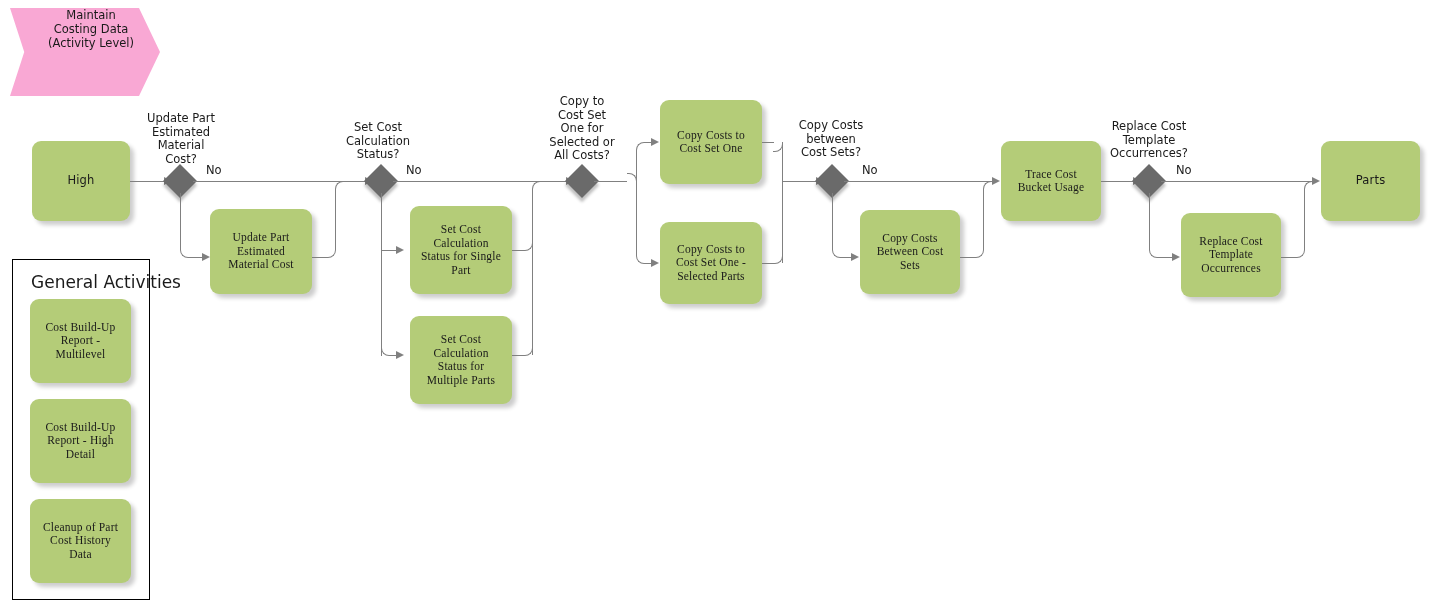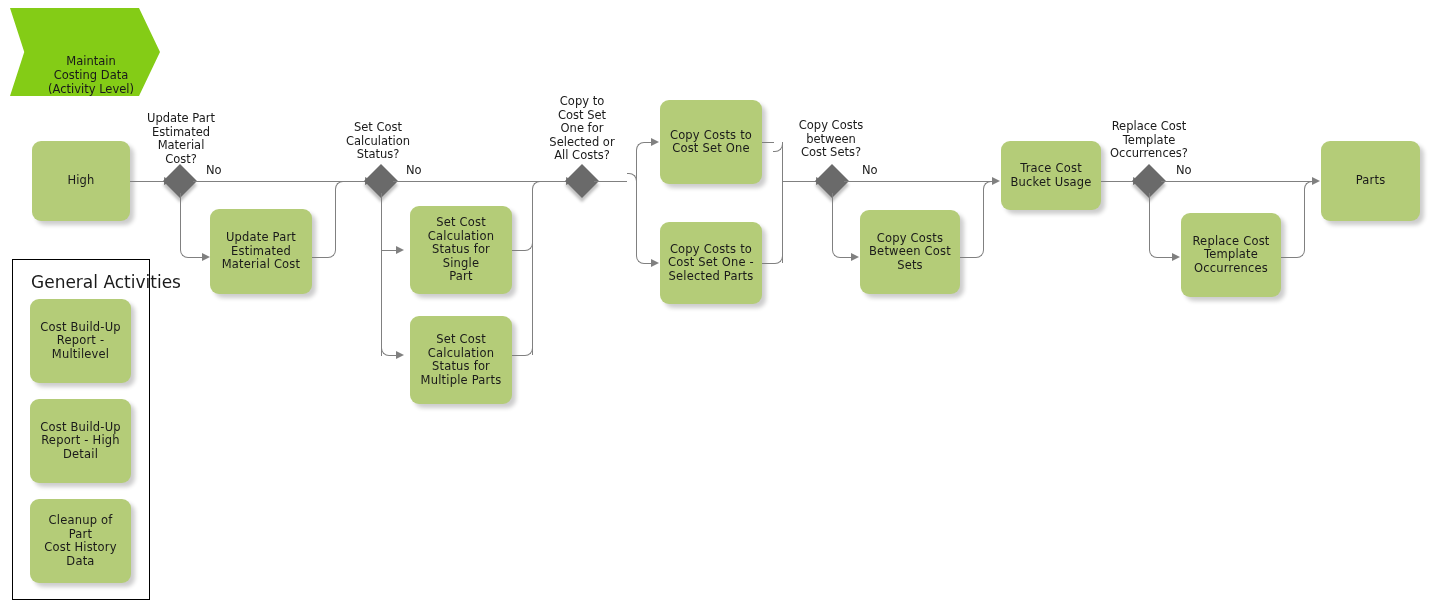--- a/index.html
+++ b/index.html
@@ -29,32 +29,33 @@
     color: #1a1a1a;
     font-size: 11.5px;
     line-height: 13.5px;
     letter-spacing: 0.2px;
   }
   .activity {
     background: #b4cc78;
     border-radius: 9px;
     box-shadow: 4px 4px 4px rgba(0,0,0,0.20);
     padding: 2px 6px;
+    font-family: Liberation Serif, serif;
   }
   .terminator {
     background: #b4cc78;
     border-radius: 9px;
     box-shadow: 4px 4px 4px rgba(0,0,0,0.20);
   }
   .banner {
     position: absolute;
-    background: #84cc16;
+    background: #f9a8d4;
     color: #1a1a1a;
     display: flex;
-    align-items: flex-end;
+    align-items: flex-start;
     justify-content: center;
     text-align: center;
     font-size: 11.5px;
     line-height: 14px;
     clip-path: polygon(0% 0%, 86% 0%, 100% 50%, 86% 100%, 0% 100%, 9.5% 50%);
     filter: drop-shadow(4px 4px 3px rgba(0,0,0,0.22));
     padding-left: 12px;
     box-sizing: border-box;
   }
   .diamond {
@@ -252,21 +253,21 @@
 Sets</span>
   </div>
 
   <div class="conn h" style="left:960px; top:257px; width:15px;"></div>
   <div class="corner c-br" style="left:974px; top:248px;"></div>
   <div class="conn v" style="left:983px; top:190px; height:59px;"></div>
   <div class="corner c-tl" style="left:983px; top:181px;"></div>
   <div class="conn h" style="left:991px; top:181px; width:4px;"></div>
   <div class="arrow" style="left:992px; top:176.5px;"></div>
 
-  <div class="node activity" style="left:1001px; top:141px; width:100px; height:69px;">
+  <div class="node activity" style="left:1001px; top:141px; width:100px; height:80px;">
     <span style="white-space: pre-line;">Trace Cost
 Bucket Usage</span>
   </div>
 
   <div class="conn h" style="left:1101px; top:181px; width:33px;"></div>
   <div class="arrow" style="left:1133px; top:176.5px;"></div>
 
   <div class="dlabel" style="left: 1098px; top: 120px; width: 102px; white-space: pre-line;">Replace Cost
 Template
 Occurrences?</div>

